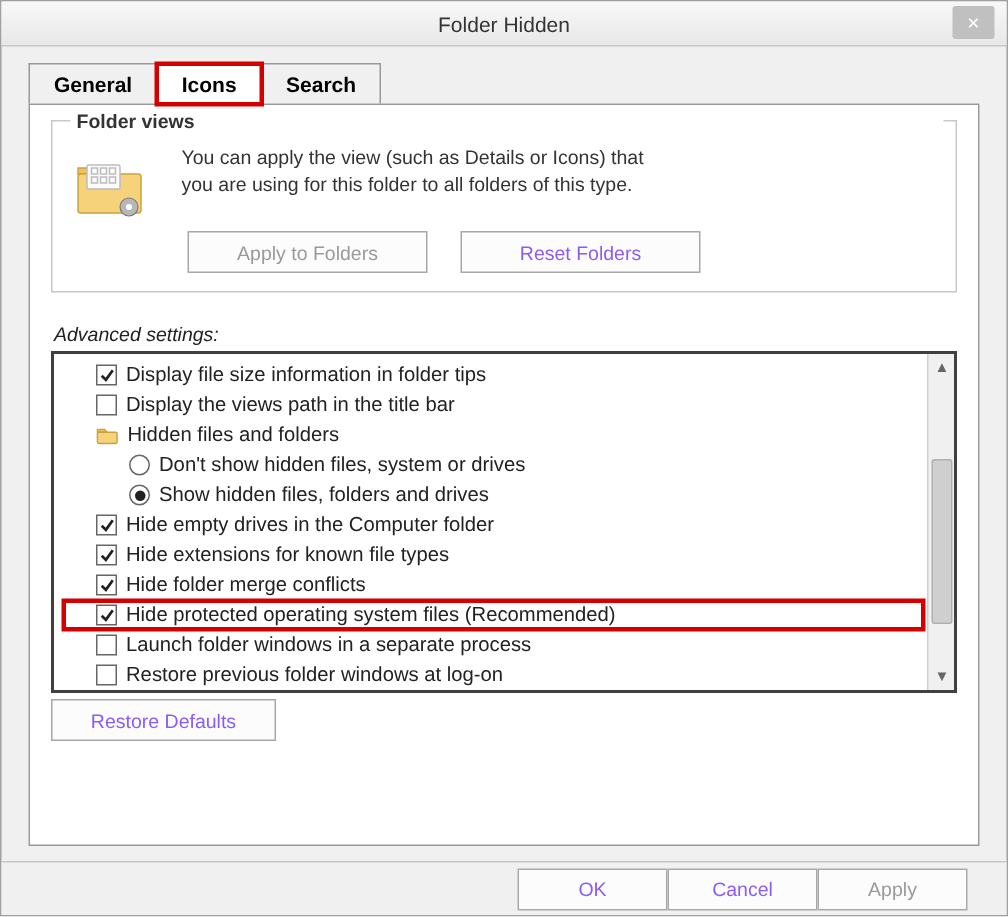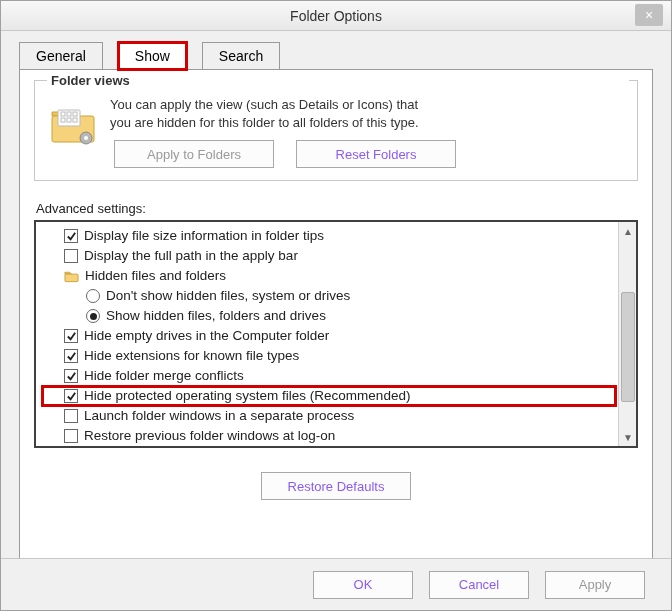--- a/index.html
+++ b/index.html
@@ -3,80 +3,80 @@
   <meta charset="utf-8">
   <style>
     * { box-sizing: border-box; margin: 0; padding: 0; font-family: "Segoe UI", Tahoma, sans-serif; }
     body { background: #fff; width: 672px; height: 611px; overflow: hidden; }
 
     .window { width: 672px; height: 611px; background: #f0f0f0; border: 1px solid #a0a0a0; position: relative; }
     .titlebar { height: 30px; background: linear-gradient(#f8f8f8,#e8e8e8); display: flex; align-items: center; justify-content: center; position: relative; border-bottom: 1px solid #c7c7c7; }
     .titlebar-title { font-size: 14px; color: #333; }
     .close-btn { position: absolute; right: 8px; top: 3px; width: 28px; height: 22px; background: #c0c0c0; color: #fff; text-align: center; line-height: 22px; font-size: 14px; border-radius: 2px; }
 
-    .tabs { display: flex; align-items: center; padding: 10px 18px 0 18px; gap: 16px; }
+    .tabs { display: flex; align-items: center; padding: 10px 18px 0 18px; gap: 0; font-weight: bold; }
     .tab { padding: 5px 16px 6px; font-size: 14px; background: #f0f0f0; border: 1px solid #999; border-bottom: none; position: relative; top: 1px; cursor: pointer; }
     .tab + .tab { margin-left: -1px; }
     .tab.active { background: #fff; z-index: 2; }
     .tab.highlighted { outline: 3px solid #d40000; outline-offset: -2px; }
 
     .tabpanel { margin: 0 18px 10px 18px; background: #fff; border: 1px solid #999; padding: 10px 14px 14px; height: 495px; position: relative; }
 
     .fieldset { border: 1px solid #c8c8c8; padding: 8px 10px 12px; margin-bottom: 14px; }
     .fieldset-legend { font-size: 13px; color: #333; background: #fff; position: relative; top: -16px; left: 2px; padding: 0 4px; font-weight: bold; }
-    .fv-row { display: flex; gap: 9px; margin-top: -8px; }
+    .fv-row { display: flex; gap: 20px; margin-top: -8px; }
     .fv-icon-box { width: 56px; height: 56px; flex: 0 0 auto; display: flex; align-items: center; justify-content: center; }
     .fv-icon { width: 48px; height: 48px; }
     .folder-body { fill: #f6d27a; stroke: #c9a43b; stroke-width: 1; }
     .folder-tab  { fill: #f1c158; stroke: #c9a43b; stroke-width: 1; }
     .folder-sheet{ fill: #fcfcfc; stroke: #bcbcbc; stroke-width: 1; }
     .folder-gear { fill: #b7b7b7; stroke: #7a7a7a; stroke-width: 0.8; }
     .fv-text { font-size: 13px; color: #333; line-height: 1.35; }
-    .fv-buttons { display: flex; gap: 22px; margin-top: 9px; justify-content: flex-start; padding-left: 4px; }
+    .fv-buttons { display: flex; gap: 22px; margin-top: 23px; justify-content: flex-start; padding-left: 4px; }
     .winbtn { min-width: 160px; height: 28px; background: #fcfcfc; border: 1px solid #a8a8a8; font-size: 13px; color: #8b5cf6; cursor: pointer; }
     .winbtn.disabled { color: #9a9a9a; }
 
-    .adv-label { font-size: 13px; margin: 20px 0 4px 2px; color: #222; }
+    .adv-label { font-size: 13px; margin: 20px 0 4px 2px; color: #222; font-style: italic; }
     .listbox { height: 228px; border: 2px solid #404040; background: #fff; overflow: hidden; display: flex; }
     .list-inner { flex: 1; padding: 4px 2px 4px 6px; font-size: 13.5px; color: #222; line-height: 20px; }
     .scrollbar { width: 18px; background: #f0f0f0; border-left: 1px solid #cfcfcf; position: relative; }
     .sb-arrow { position: absolute; left: 0; width: 18px; height: 18px; display: flex; align-items: center; justify-content: center; font-size: 10px; color: #666; }
     .sb-arrow.up { top: 0; }
     .sb-arrow.down { bottom: 0; }
     .sb-thumb { position: absolute; left: 2px; width: 14px; top: 70px; height: 110px; background: #cfcfcf; border: 1px solid #b0b0b0; border-radius: 2px; }
 
     .row { display: flex; align-items: center; gap: 6px; height: 20px; white-space: nowrap; }
     .row.indent1 { padding-left: 22px; }
     .row.indent2 { padding-left: 44px; }
     .row.highlighted { outline: 3px solid #d40000; outline-offset: -2px; text-align: center; }
     .cb, .rb { width: 14px; height: 14px; border: 1px solid #666; background: #fff; display: inline-flex; align-items: center; justify-content: center; flex: 0 0 auto; }
     .rb { border-radius: 50%; }
     .rb .dot { width: 7px; height: 7px; background: #222; border-radius: 50%; }
     .cb svg { width: 11px; height: 11px; }
     .tick { stroke: #222; stroke-width: 2; fill: none; }
     .mini-folder { width: 15px; height: 14px; flex: 0 0 auto; }
 
-    .restore-row { display: flex; justify-content: center; margin-top: 24px; }
-
-    .bottom-bar { position: absolute; left: 0; right: 0; bottom: 0; height: 52px; background: #f0f0f0; border-top: 1px solid #c7c7c7; display: flex; align-items: center; justify-content: flex-end; gap: 16px; padding: 0 26px; }
+    .restore-row { display: flex; justify-content: flex-start; margin-top: 4px; }
+
+    .bottom-bar { position: absolute; left: 0; right: 0; bottom: 0; height: 36px; background: #f0f0f0; border-top: 1px solid #c7c7c7; display: flex; align-items: center; justify-content: flex-end; padding: 0 26px; }
     .bottom-bar .winbtn { min-width: 100px; }
   </style>
 </head>
 <body>
 
 <div class="window">
 
   <div class="titlebar">
-    <span class="titlebar-title">Folder Options</span>
+    <span class="titlebar-title">Folder Hidden</span>
     <div class="close-btn">×</div>
   </div>
 
   <div class="tabs">
     <div class="tab">General</div>
-    <div class="tab active highlighted">Show</div>
+    <div class="tab active highlighted">Icons</div>
     <div class="tab">Search</div>
   </div>
 
   <div class="tabpanel">
 
     <div class="fieldset">
       <div class="fieldset-legend">Folder views</div>
       <div class="fv-row">
         <div class="fv-icon-box">
           <svg class="fv-icon" viewBox="0 0 48 48">
@@ -90,21 +90,21 @@
               <rect y="6" width="4" height="4" class="folder-sheet"></rect>
                 <rect x="6" y="6" width="4" height="4" class="folder-sheet"></rect>
                 <rect x="12" y="6" width="4" height="4" class="folder-sheet"></rect>
             </g>
             <circle class="folder-gear" cx="37" cy="38" r="6"></circle>
             <circle cx="37" cy="38" r="2" fill="#fff"></circle>
           </svg>
         </div>
         <div class="fv-text">
           <div>You can apply the view (such as Details or Icons) that</div>
-          <div>you are hidden for this folder to all folders of this type.</div>
+          <div>you are using for this folder to all folders of this type.</div>
           <div class="fv-buttons">
             <button class="winbtn disabled">Apply to Folders</button>
             <button class="winbtn">Reset Folders</button>
           </div>
         </div>
       </div>
     </div>
 
     <div class="adv-label">Advanced settings:</div>
 
@@ -115,21 +115,21 @@
           <span class="cb">
               <svg viewBox="0 0 12 12">
                 <polyline class="tick" points="2,6 5,9 10,2"></polyline>
               </svg>
             </span>
           <span>Display file size information in folder tips</span>
         </div>
 
         <div class="row indent1">
           <span class="cb"></span>
-          <span>Display the full path in the apply bar</span>
+          <span>Display the views path in the title bar</span>
         </div>
 
         <div class="row indent1">
           <svg class="mini-folder" viewBox="0 0 16 14">
             <path class="folder-tab" d="M1 3 h5 l2 2 h-7 z"></path>
               <rect class="folder-body" x="1" y="5" width="14" height="8" rx="1"></rect>
           </svg>
           <span>Hidden files and folders</span>
         </div>
 

